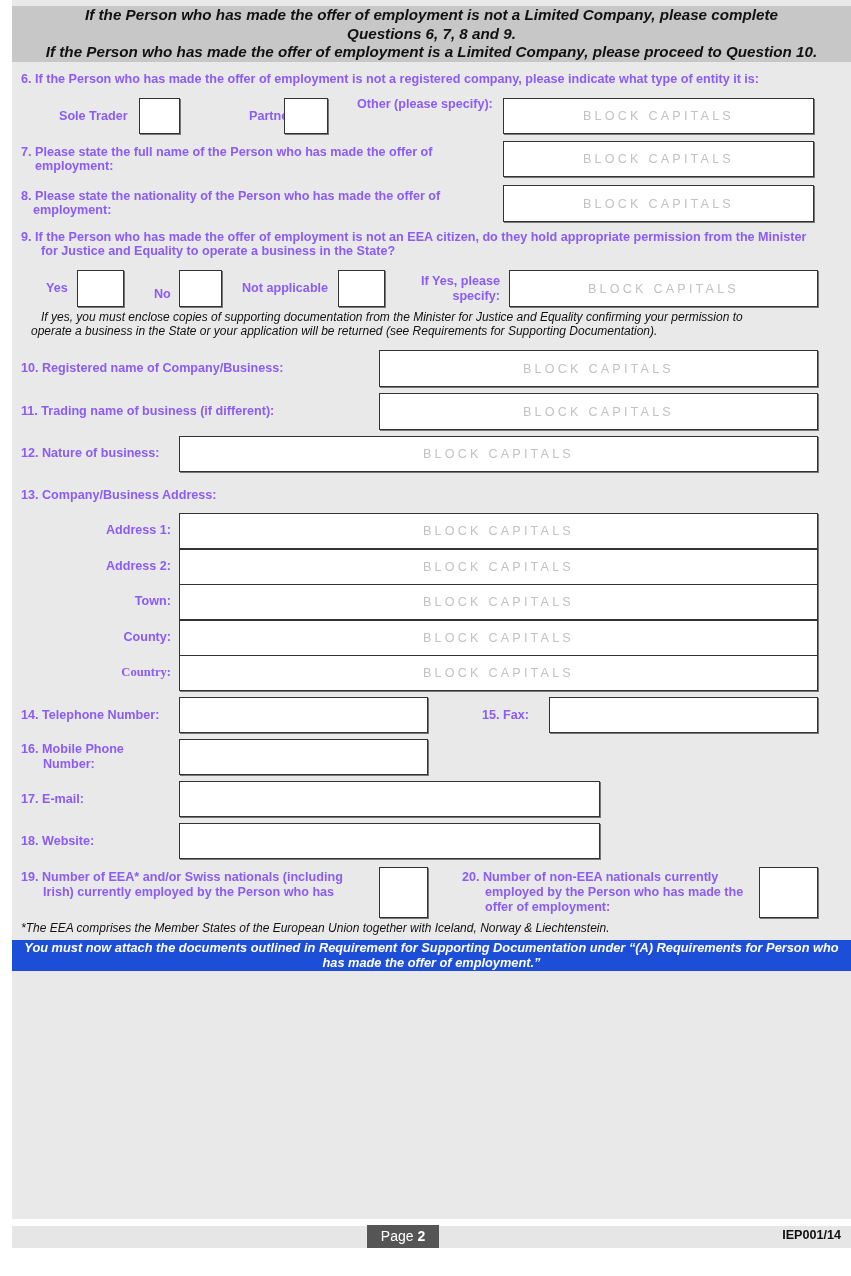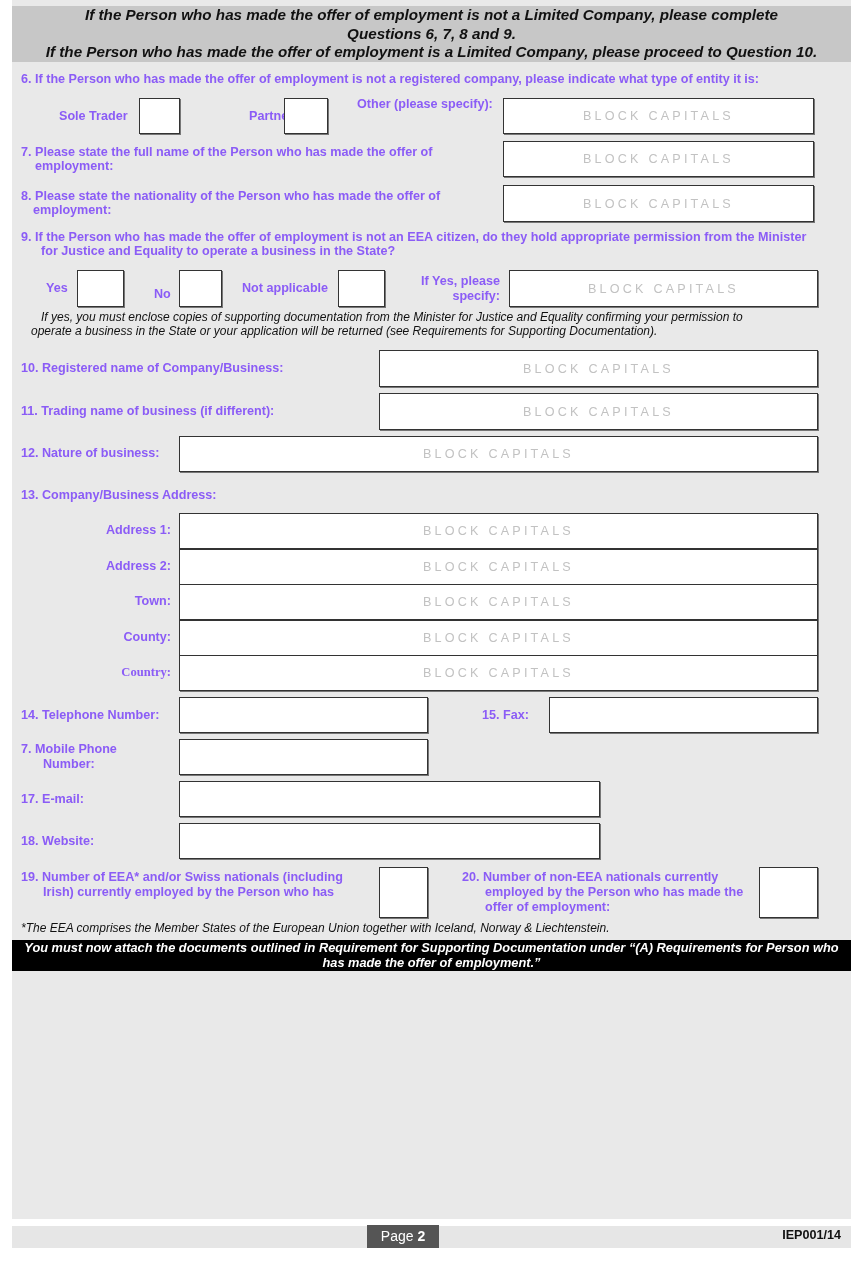--- a/index.html
+++ b/index.html
@@ -25,21 +25,21 @@
   }
   .field {
     position: absolute; background: #fff; border: 1px solid #333; box-sizing: border-box;
     box-shadow: 1px 1px 0 #777;
     display: flex; align-items: center; justify-content: center;
   }
   .ph { color: #c2c2c2; font-size: 12.6px; letter-spacing: 3.2px; }
   .note { font-style: italic; font-size: 12px; line-height: 15px; color: #111; white-space: nowrap; }
   .banner-dark {
     position: absolute; left: 12px; top: 940px; width: 839px; height: 31px;
-    background: #000000; color: #fff; text-align: center; font-style: italic; font-weight: bold;
+    background: #1d4ed8; color: #fff; text-align: center; font-style: italic; font-weight: bold;
     font-size: 12.8px; line-height: 15px;
   }
   .footer-bar {
     position: absolute; left: 12px; top: 1226px; width: 839px; height: 22px;
     background: #e6e6e6;
   }
   .page-tag {
     position: absolute; left: 367px; top: 1225px; width: 72px; height: 23px;
     background: #555; color: #fff; font-size: 14px; line-height: 22px; text-align: center;
   }
@@ -135,21 +135,21 @@
 <div class="abs lbl" style="left:20px;top:665px;width:151px;text-align:right;font-family:Liberation Serif, serif;">Country:</div>
 <div class="field" style="left:179px;top:655px;width:639px;height:36px;">
   <span class="ph">BLOCK CAPITALS</span>
 </div>
 
 <div class="abs lbl" style="left:21px;top:708px;">14. Telephone Number:</div>
 <div class="box" style="left:179px;top:697px;width:249px;height:36px;"></div>
 <div class="abs lbl" style="left:482px;top:708px;">15. Fax:</div>
 <div class="box" style="left:549px;top:697px;width:269px;height:36px;"></div>
 
-<div class="abs lbl" style="left:21px;top:742px;">7. Mobile Phone</div>
+<div class="abs lbl" style="left:21px;top:742px;">16. Mobile Phone</div>
 <div class="abs lbl" style="left:43px;top:757px;">Number:</div>
 <div class="box" style="left:179px;top:739px;width:249px;height:36px;"></div>
 
 <div class="abs lbl" style="left:21px;top:792px;">17. E-mail:</div>
 <div class="box" style="left:179px;top:781px;width:421px;height:36px;"></div>
 
 <div class="abs lbl" style="left:21px;top:834px;">18. Website:</div>
 <div class="box" style="left:179px;top:823px;width:421px;height:36px;"></div>
 
 <div class="abs lbl" style="left:21px;top:870px;">

